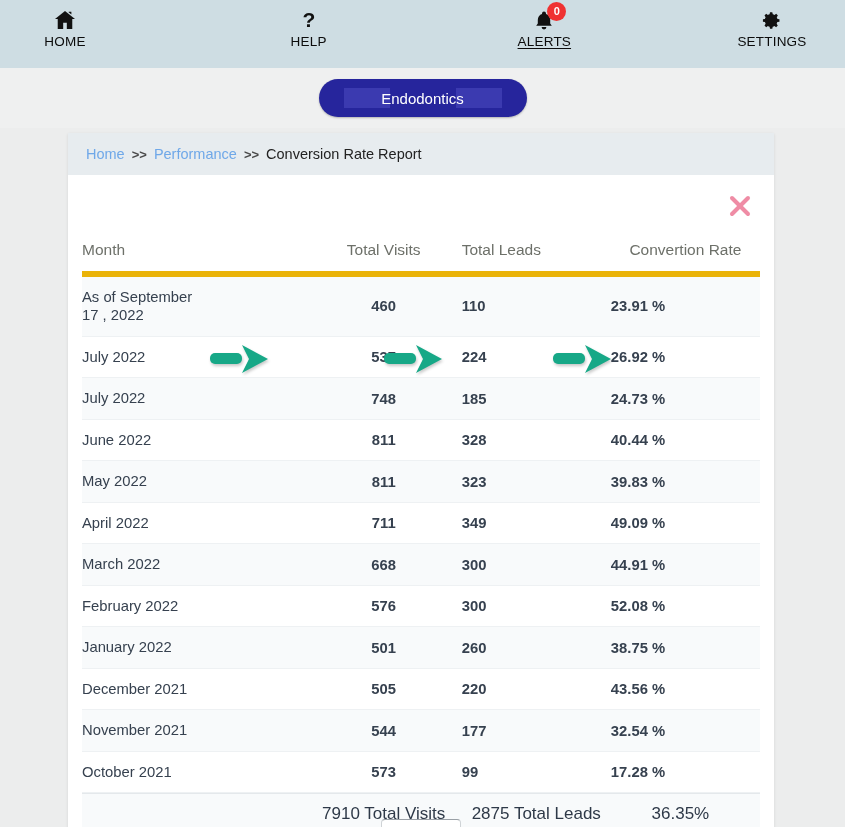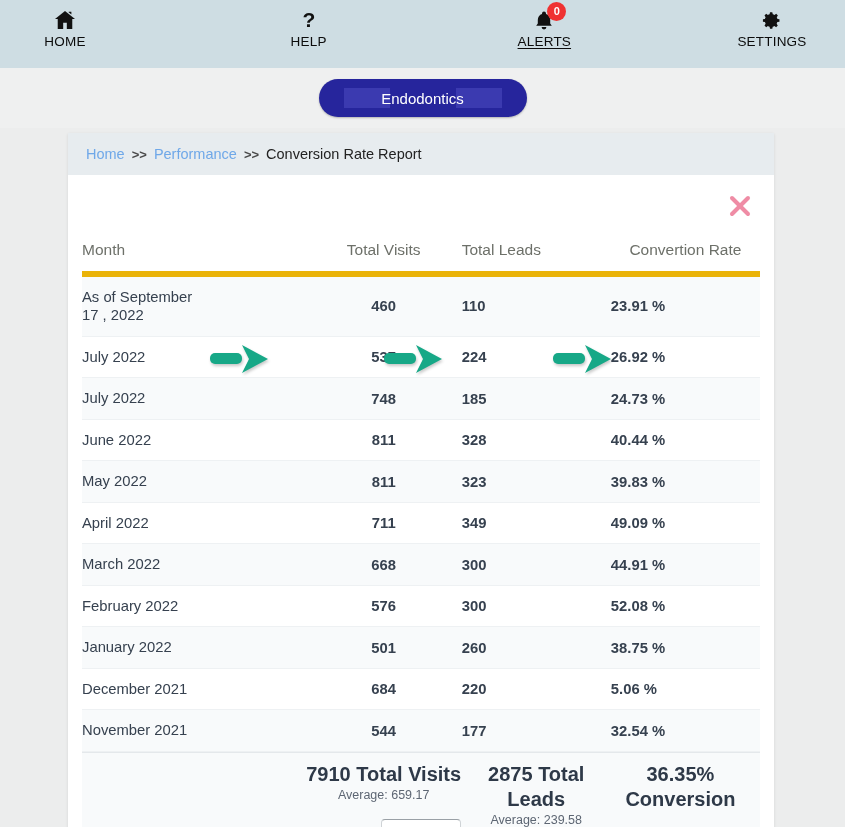--- a/index.html
+++ b/index.html
@@ -186,22 +186,22 @@
     background: #f8fafb;
     border-top: 1px solid #e4e8eb;
     padding: 9px 0 6px 0;
   }
   .tot-cell { text-align: center; }
   .tot-cell.m { width: 33%; }
   .tot-cell.v { width: 23%; }
   .tot-cell.l { width: 22%; }
   .tot-cell.r { width: 22%; padding-right: 10px; }
   .tot-main {
-    font-size: 20px;
-    font-weight: bold;
+    font-size: 17px;
+    font-weight: normal;
     color: #2e3948;
     line-height: 1.25;
   }
   .tot-sub {
     font-size: 12.5px;
     color: #5d6673;
     margin-top: 1px;
   }
 
   .bottom-stub {
@@ -359,29 +359,35 @@
             <td class="c-rate">52.08 %</td>
           </tr>
           <tr>
             <td class="c-month">January 2022</td>
             <td class="c-visits">501</td>
             <td class="c-leads">260</td>
             <td class="c-rate">38.75 %</td>
           </tr>
           <tr>
             <td class="c-month">December 2021</td>
-            <td class="c-visits">684</td>
+            <td class="c-visits">505</td>
             <td class="c-leads">220</td>
-            <td class="c-rate">5.06 %</td>
+            <td class="c-rate">43.56 %</td>
           </tr>
           <tr>
             <td class="c-month">November 2021</td>
             <td class="c-visits">544</td>
             <td class="c-leads">177</td>
             <td class="c-rate">32.54 %</td>
+          </tr>
+          <tr>
+            <td class="c-month">October 2021</td>
+            <td class="c-visits">573</td>
+            <td class="c-leads">99</td>
+            <td class="c-rate">17.28 %</td>
           </tr>
         </tbody>
     </table>
 
     <div class="totals">
       <div class="tot-cell m"></div>
       <div class="tot-cell v">
         <div class="tot-main">7910 Total Visits</div>
         <div class="tot-sub">Average: 659.17</div>
       </div>

